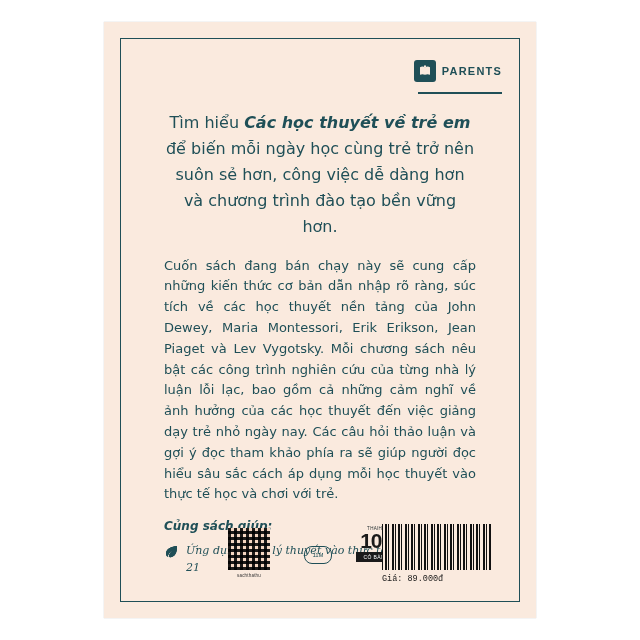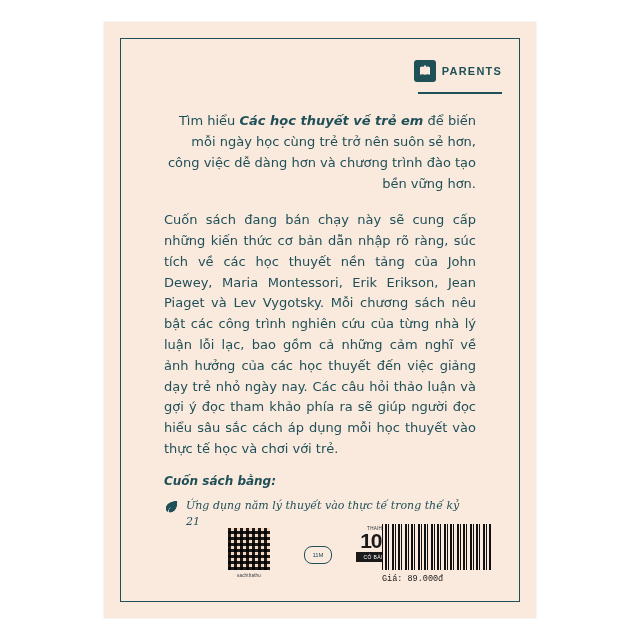--- a/index.html
+++ b/index.html
@@ -73,25 +73,25 @@
   
   .content {
     position: absolute;
     left: 60px;
     top: 88px;
     width: 312px;
     color: #1f4f57;
   }
   .lede {
     font-family: "DejaVu Sans", sans-serif;
-    font-size: 13px;
+    font-size: 16px;
     line-height: 1.62;
     color: #1f4f57;
     margin: 0 0 16px 0;
-    text-align: right;
+    text-align: center;
   }
   .lede b {
     font-weight: bold;
     font-style: italic;
   }
   .body-para {
     font-family: "DejaVu Sans", sans-serif;
     font-size: 13px;
     line-height: 1.6;
     color: #1f4f57;
@@ -244,21 +244,21 @@
     <span class="parents-text">PARENTS</span>
   </div>
   <div class="parents-rule"></div>
 
   <div class="content">
 
     <p class="lede"><span>Tìm hiểu </span><b>Các học thuyết về trẻ em</b><span> để biến mỗi ngày học cùng trẻ trở nên suôn sẻ hơn, công việc dễ dàng hơn và chương trình đào tạo bền vững hơn.</span></p>
 
     <p class="body-para">Cuốn sách đang bán chạy này sẽ cung cấp những kiến thức cơ bản dẫn nhập rõ ràng, súc tích về các học thuyết nền tảng của John Dewey, Maria Montessori, Erik Erikson, Jean Piaget và Lev Vygotsky. Mỗi chương sách nêu bật các công trình nghiên cứu của từng nhà lý luận lỗi lạc, bao gồm cả những cảm nghĩ về ảnh hưởng của các học thuyết đến việc giảng dạy trẻ nhỏ ngày nay. Các câu hỏi thảo luận và gợi ý đọc tham khảo phía ra sẽ giúp người đọc hiểu sâu sắc cách áp dụng mỗi học thuyết vào thực tế học và chơi với trẻ.</p>
 
-    <div class="helps-title">Cuốn sách bằng:</div>
+    <div class="helps-title">Củng sách giúp:</div>
 
     <ul class="bullets">
       <li>
         <span class="leaf">
           <svg width="15" height="15" viewBox="0 0 15 15" aria-hidden="true">
             <path d="M13 2C7.5 2.4 3.2 4.6 2.2 8.3c-.5 1.9.2 3.6 1.4 4.4.6-2.6 2.4-5 5.4-6.6-2.3 1.8-3.7 4-4.2 6.9 2.6.6 5.1-.6 6.4-2.7C12.7 7.9 13.2 4.9 13 2z" fill="#1f4f57"></path>
           </svg>
         </span>
       </li>
       <li>

